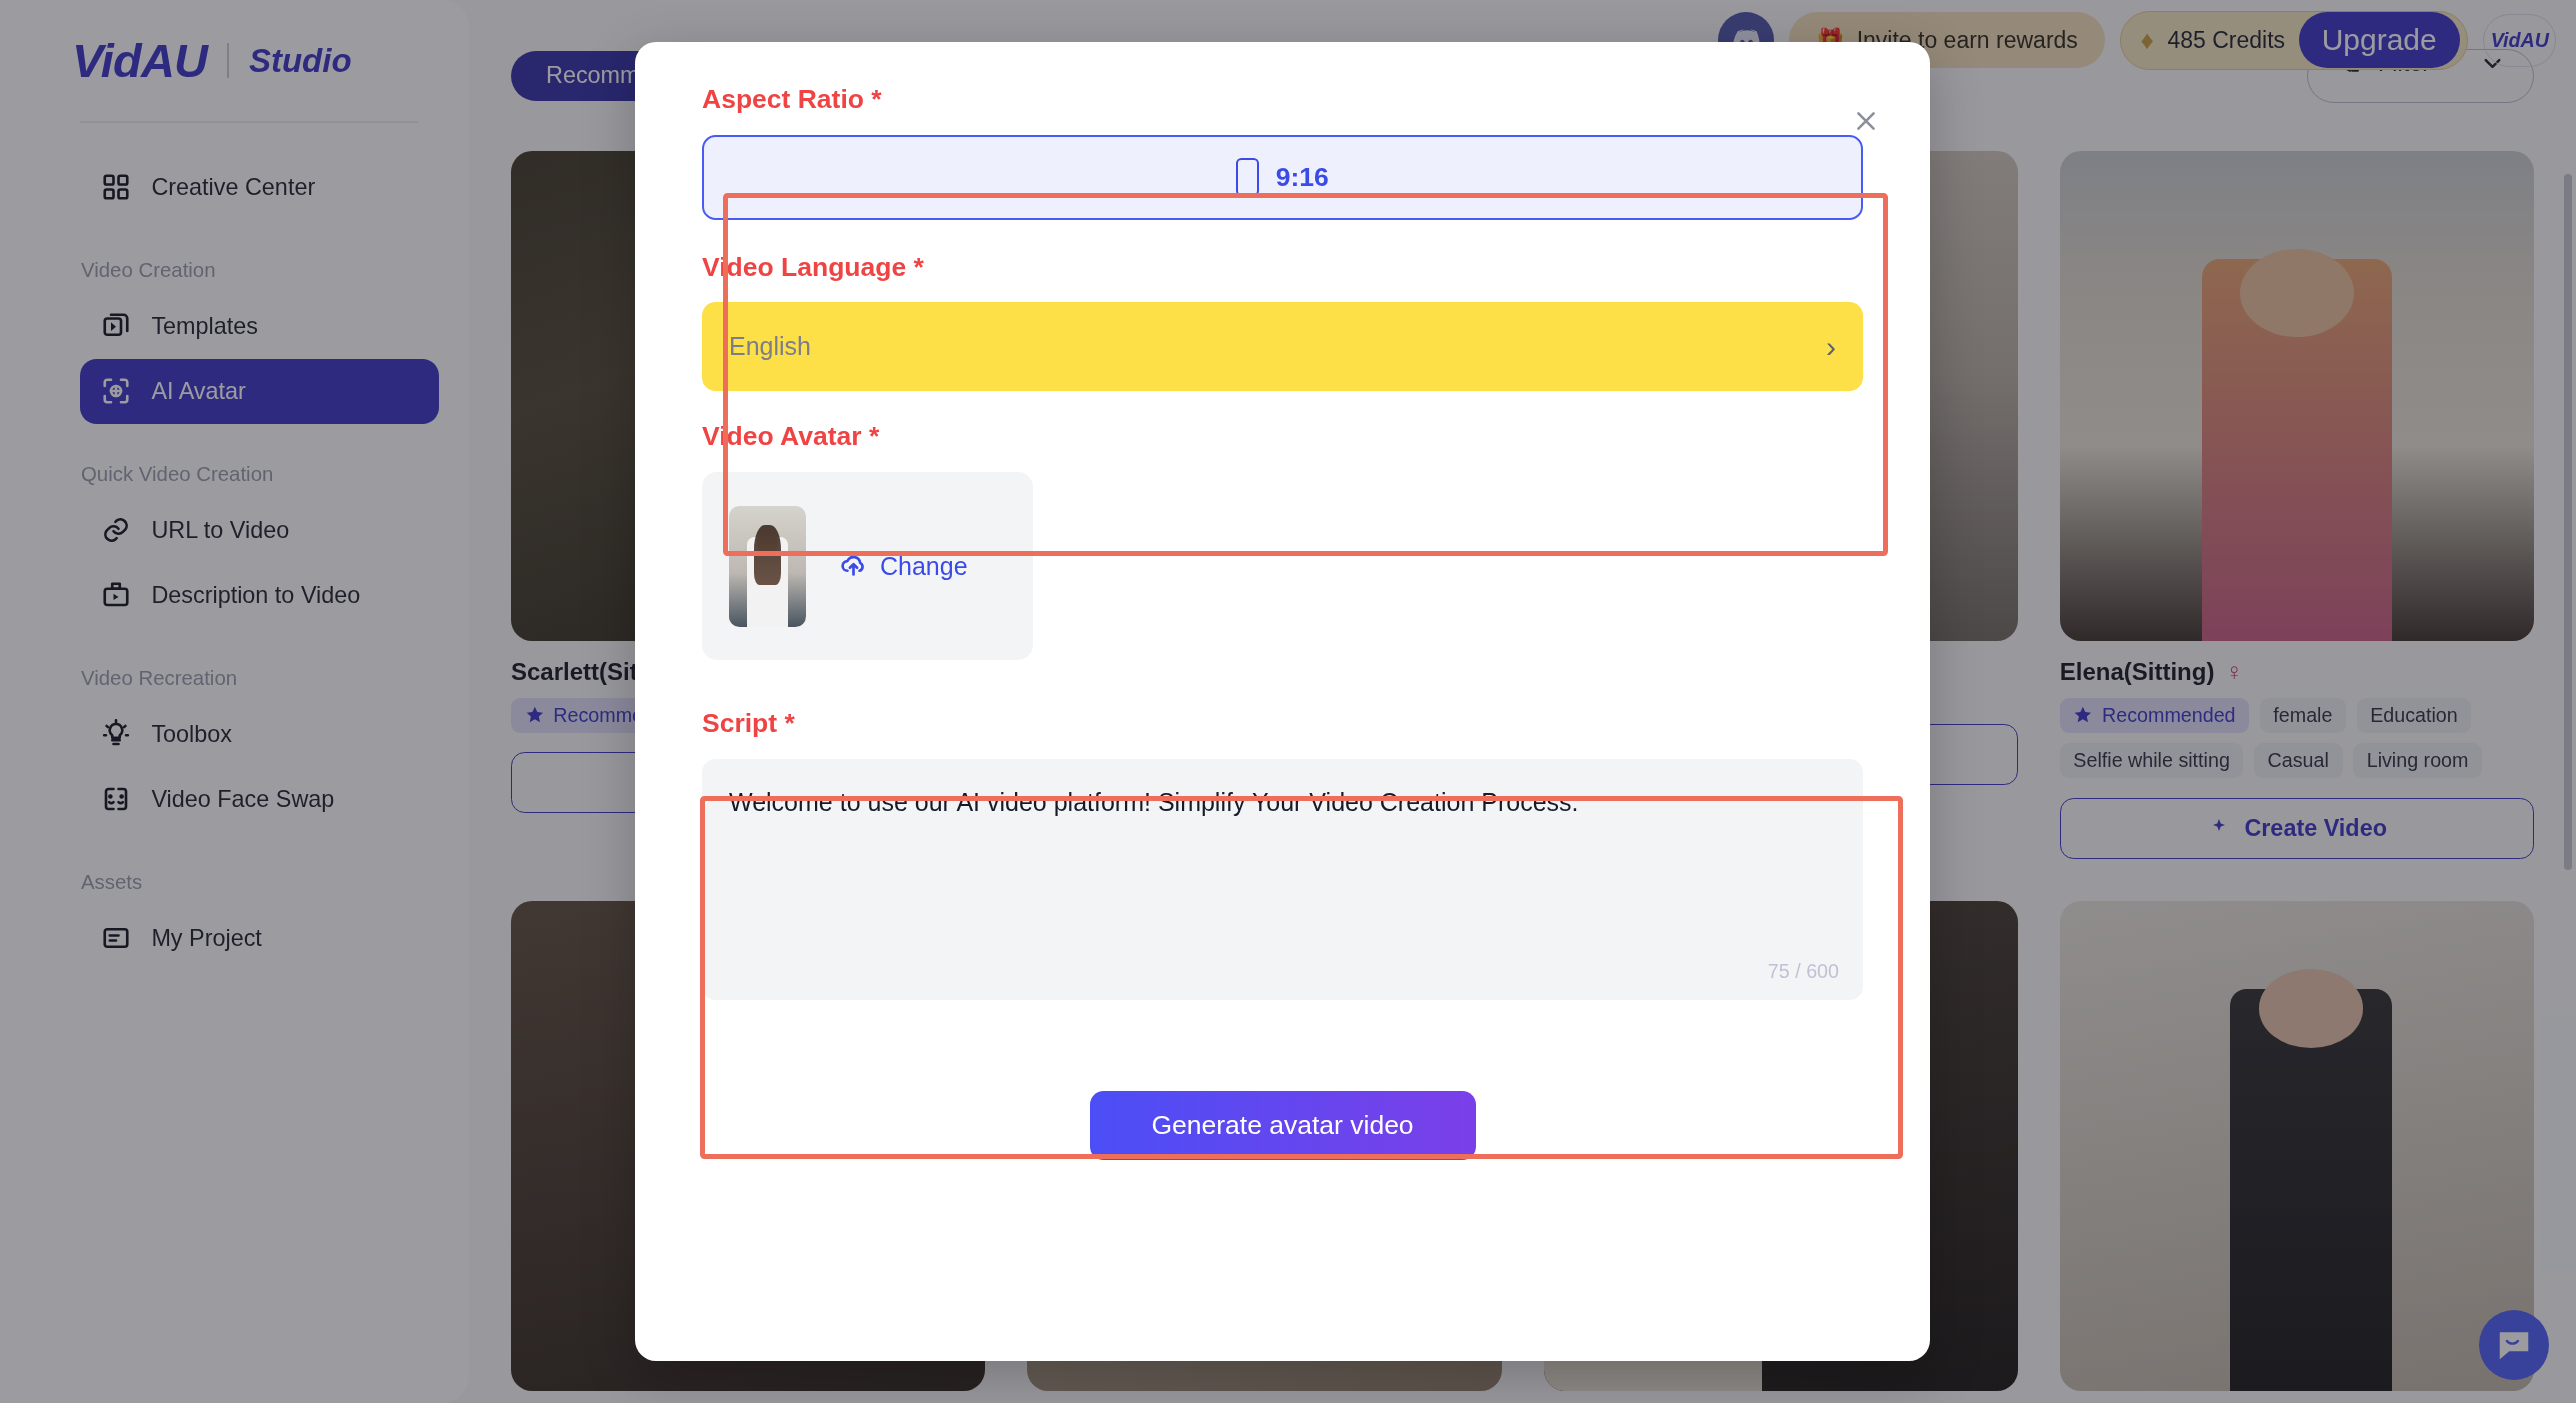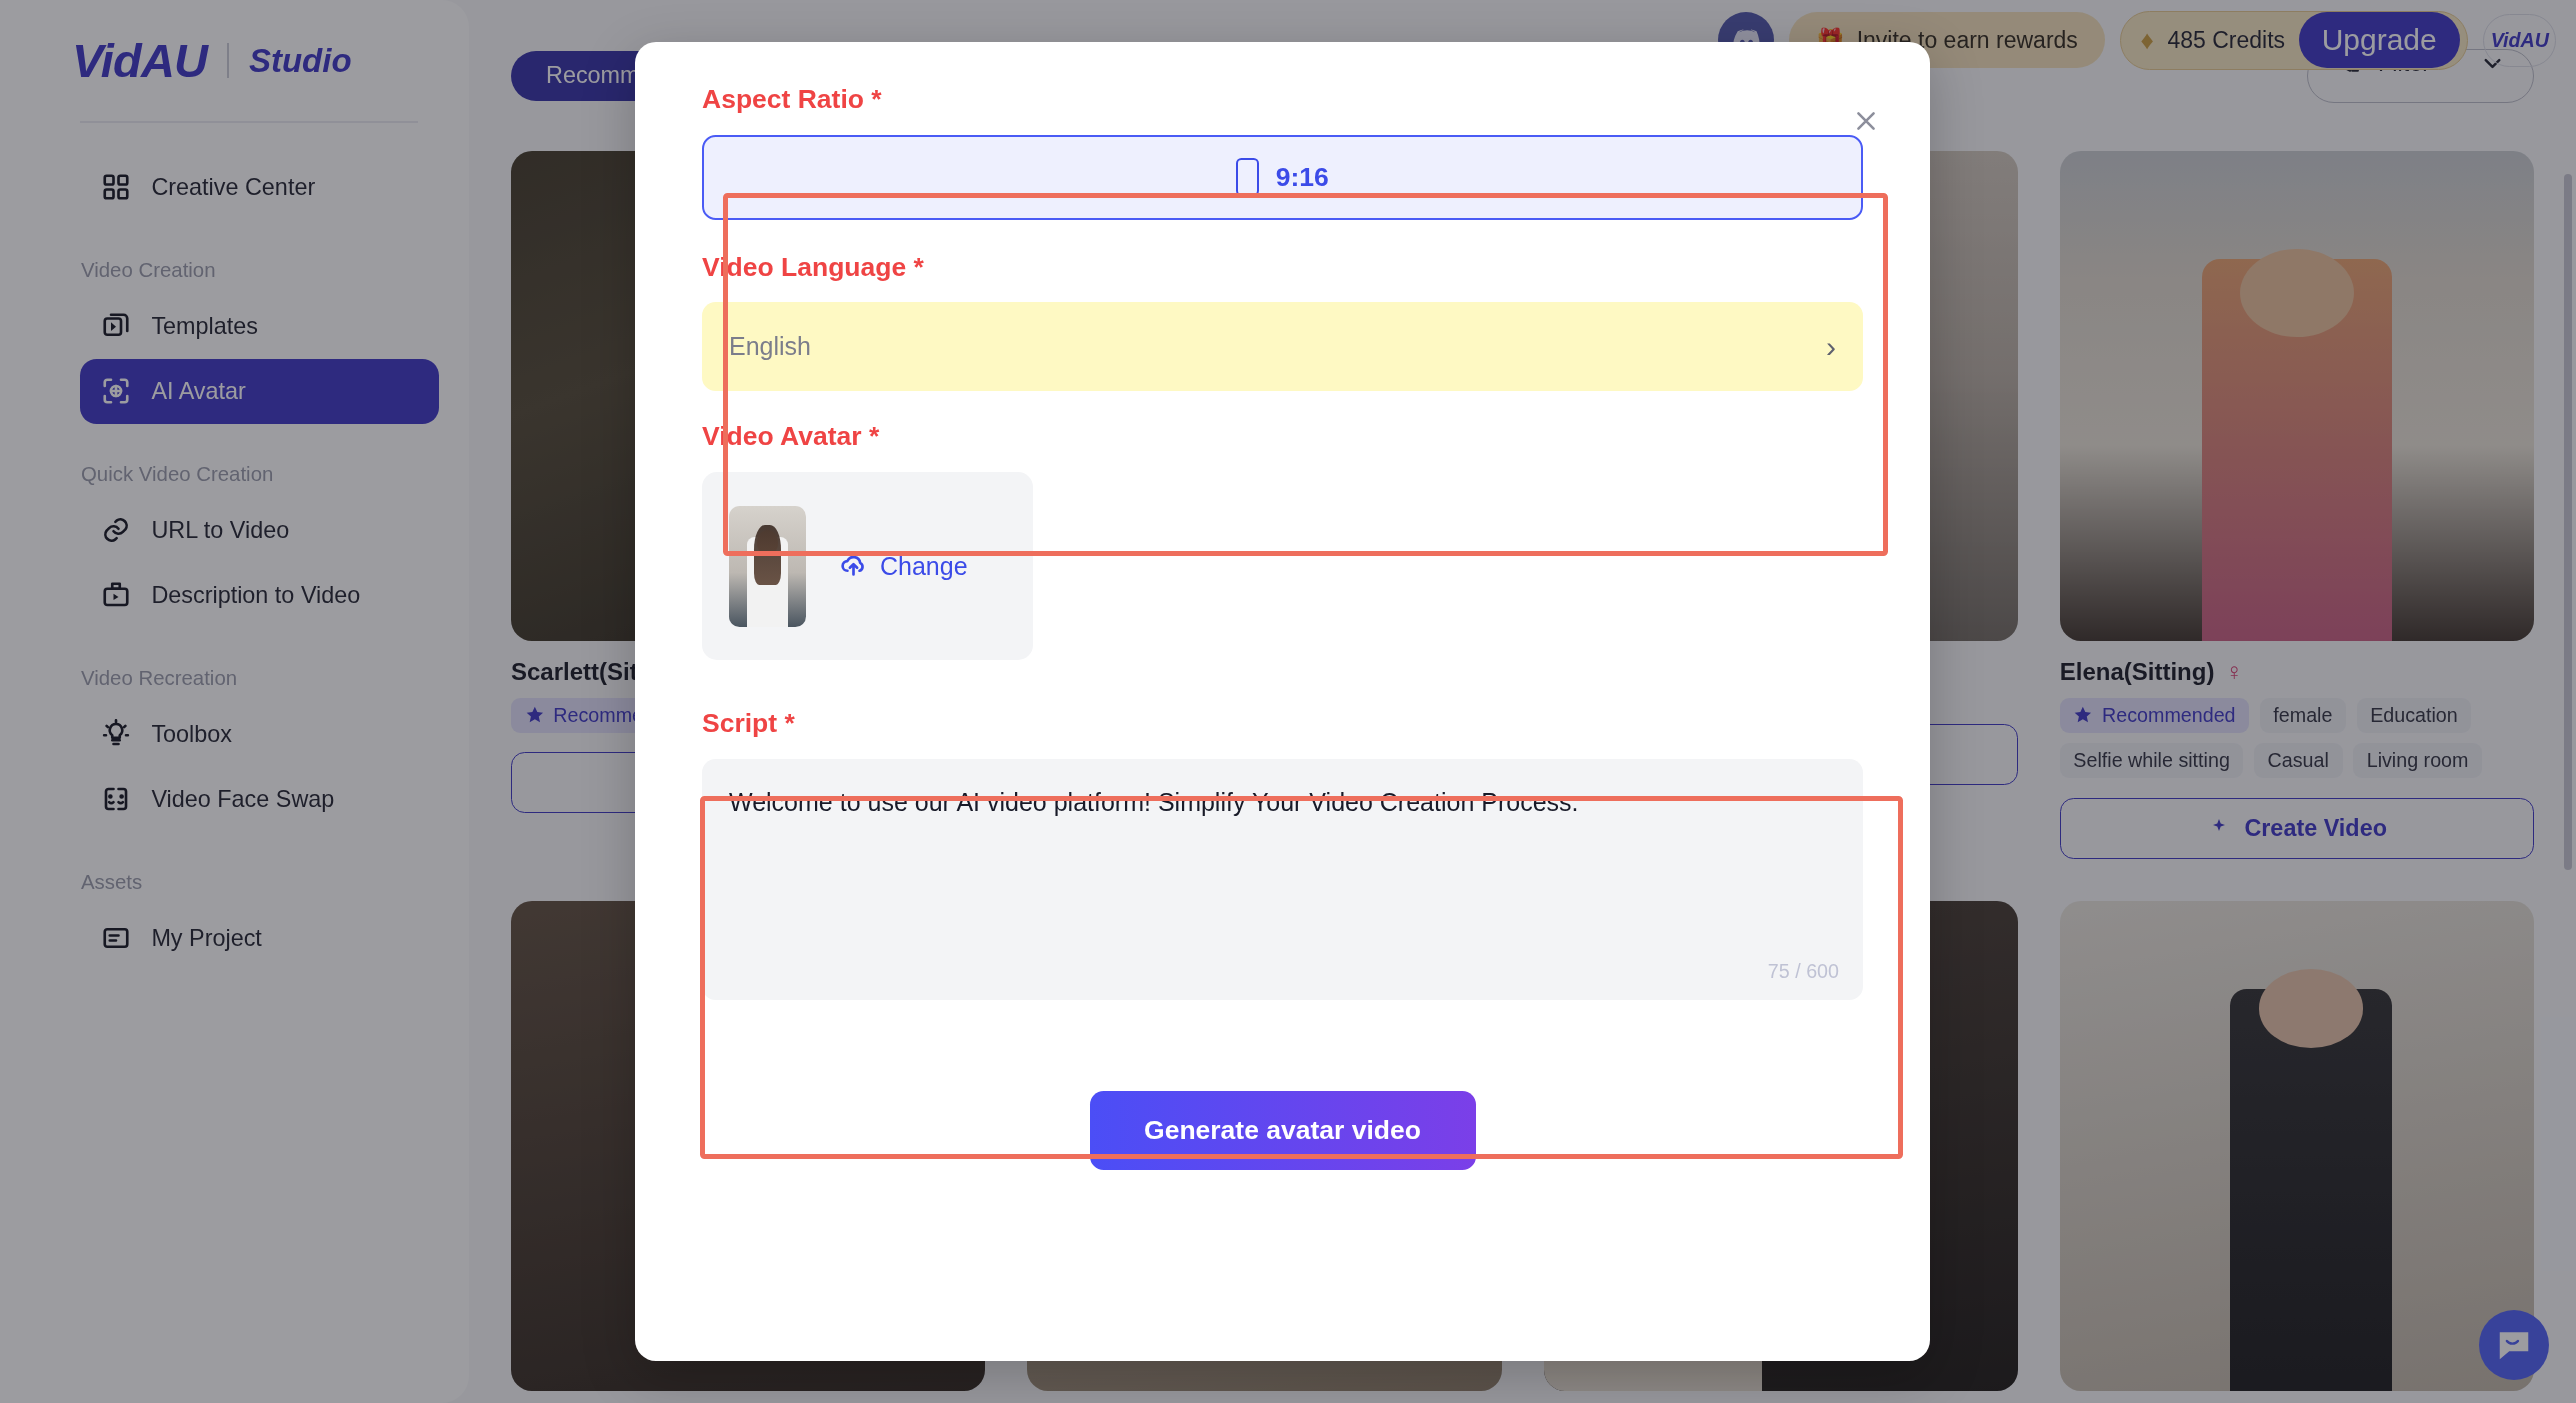--- a/index.html
+++ b/index.html
@@ -185,21 +185,21 @@
   .ratio-box {
     height: 85px; border: 2.3px solid #4a5bf5; background: #eef0fe;
     border-radius: 13.6px; display: flex; align-items: center;
     justify-content: center; gap: 16.6px;
     font-size: 26.5px; font-weight: 600; color: #3b4be8;
   }
   .ratio-glyph {
     width: 23px; height: 38px; border: 2.3px solid #3b4be8; border-radius: 5.3px;
   }
   .lang-box {
-    height: 89px; background: #fef9c3; border-radius: 13.6px;
+    height: 89px; background: #fde047; border-radius: 13.6px;
     display: flex; align-items: center; justify-content: space-between;
     padding: 0 27px; font-size: 25px; color: #7b7d8b;
   }
   .lang-box .chev { font-size: 30px; color: #5f616f; line-height: 1; }
 
   .avatar-card {
     width: 331px; height: 188px; background: #f3f4f6; border-radius: 15px;
     display: flex; align-items: center; gap: 33px; padding: 0 27px;
   }
   .avatar-thumb {
@@ -218,23 +218,23 @@
     padding: 26px 27px; position: relative;
   }
   .script-text { font-size: 25px; color: #181a28; line-height: 1.4; }
   .script-count {
     position: absolute; right: 24px; bottom: 16.6px;
     font-size: 19.7px; color: #bfc2d4;
   }
 
   .generate-wrap { display: flex; justify-content: center; margin-top: 91px; }
   .generate-btn {
-    width: 386px; height: 79px; border-radius: 13.6px;
+    width: 386px; height: 69px; border-radius: 13.6px;
     background: linear-gradient(90deg,#4b4ef6 0%, #7b3fe8 100%);
-    color: #ffffff; font-size: 26.5px; font-weight: 700;
+    color: #ffffff; font-size: 26.5px; font-weight: 400;
     display: flex; align-items: center; justify-content: center;
   }
 
   
   .redbox {
     position: absolute; border: 5.3px solid #ee6e5c; border-radius: 4.5px;
     pointer-events: none; z-index: 30;
   }
   #redbox-ratio { left: 723px; top: 193px; width: 1165px; height: 363px; }
   #redbox-script{ left: 700px; top: 796px; width: 1203px; height: 363px; }

